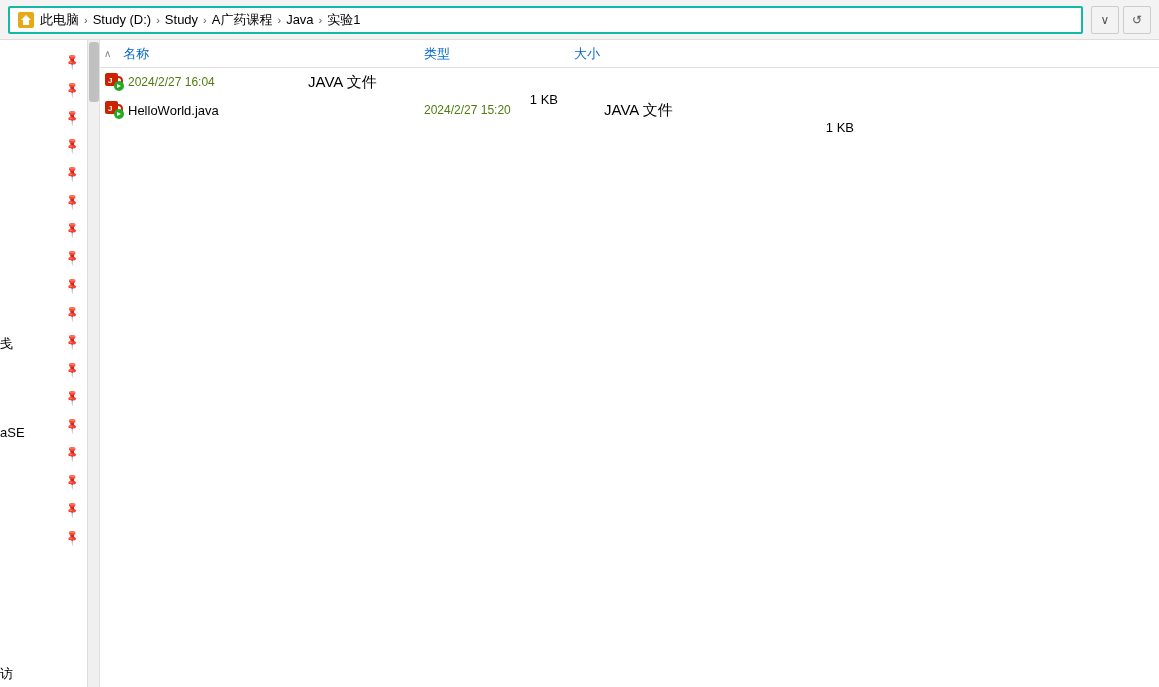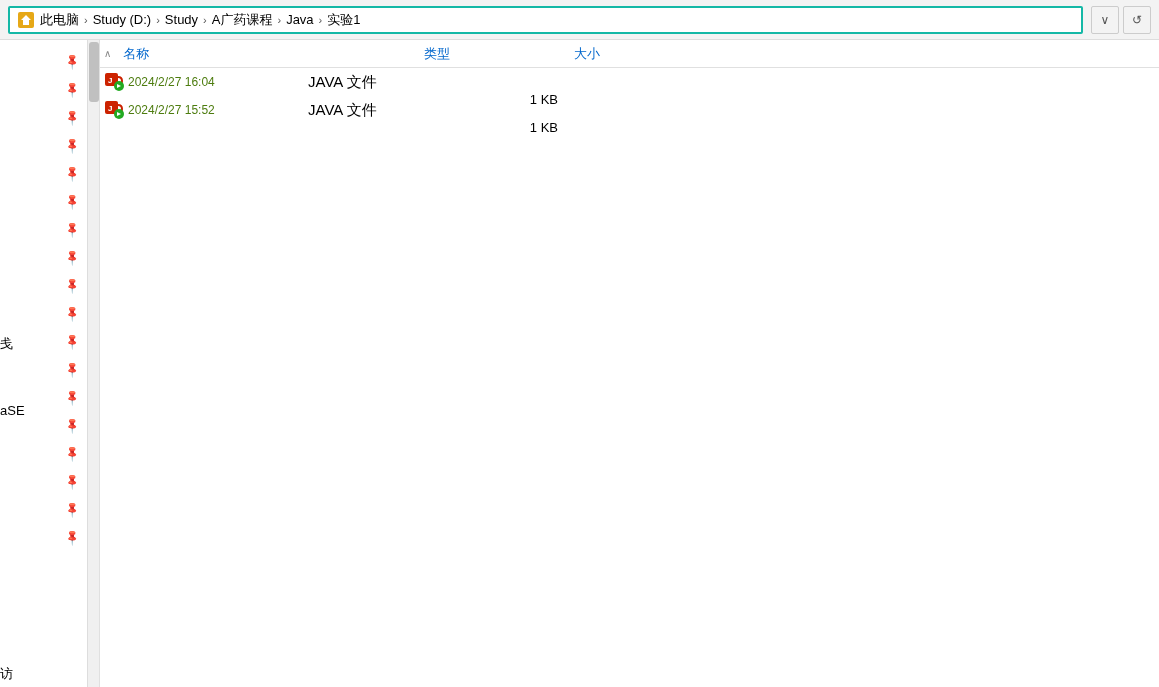--- a/index.html
+++ b/index.html
@@ -277,21 +277,21 @@
       <span>↺</span>
     </div>
   </div>
 </div>
 
 <div class="main-layout">
 
   <div class="sidebar">
 
     <span class="left-partial" style="top:295px;">戋</span>
-    <span class="left-partial" style="top:363px;">aSE</span>
+    <span class="left-partial" style="top:385px;">aSE</span>
     <span class="left-partial" style="top:625px;">访</span>
 
     <div id="pin-rows-container" style="margin-left:60px;">
         <div class="pin-row">
           <span class="pin-icon">📌</span>
         </div>
         <div class="pin-row">
           <span class="pin-icon">📌</span>
         </div>
         <div class="pin-row">
@@ -391,21 +391,22 @@
       <rect x="1" y="2" width="13" height="13" rx="2" fill="#cc2200"></rect>
 
       <path d="M14 6 Q18 6 18 10 Q18 14 14 14" stroke="#cc2200" stroke-width="2" fill="none"></path>
 
       <text x="4" y="12" font-size="8" fill="white" font-weight="bold" font-family="Arial">J</text>
 
       <circle cx="15" cy="15" r="5" fill="#22aa22"></circle>
       <polygon points="13,13 17,15 13,17" fill="white"></polygon>
     </svg>
   </div>
-            <div class="file-date">2024/2/27 15:52</div>
+            <div class="file-name">HelloWorld.java</div>
+            <div class="file-date">2024/2/27 15:20</div>
             <div class="file-type">JAVA 文件</div>
             <div class="file-size">1 KB</div>
           </div>
         </div>
     </div>
 
   </div>
 </div>
 
 </body></html>

